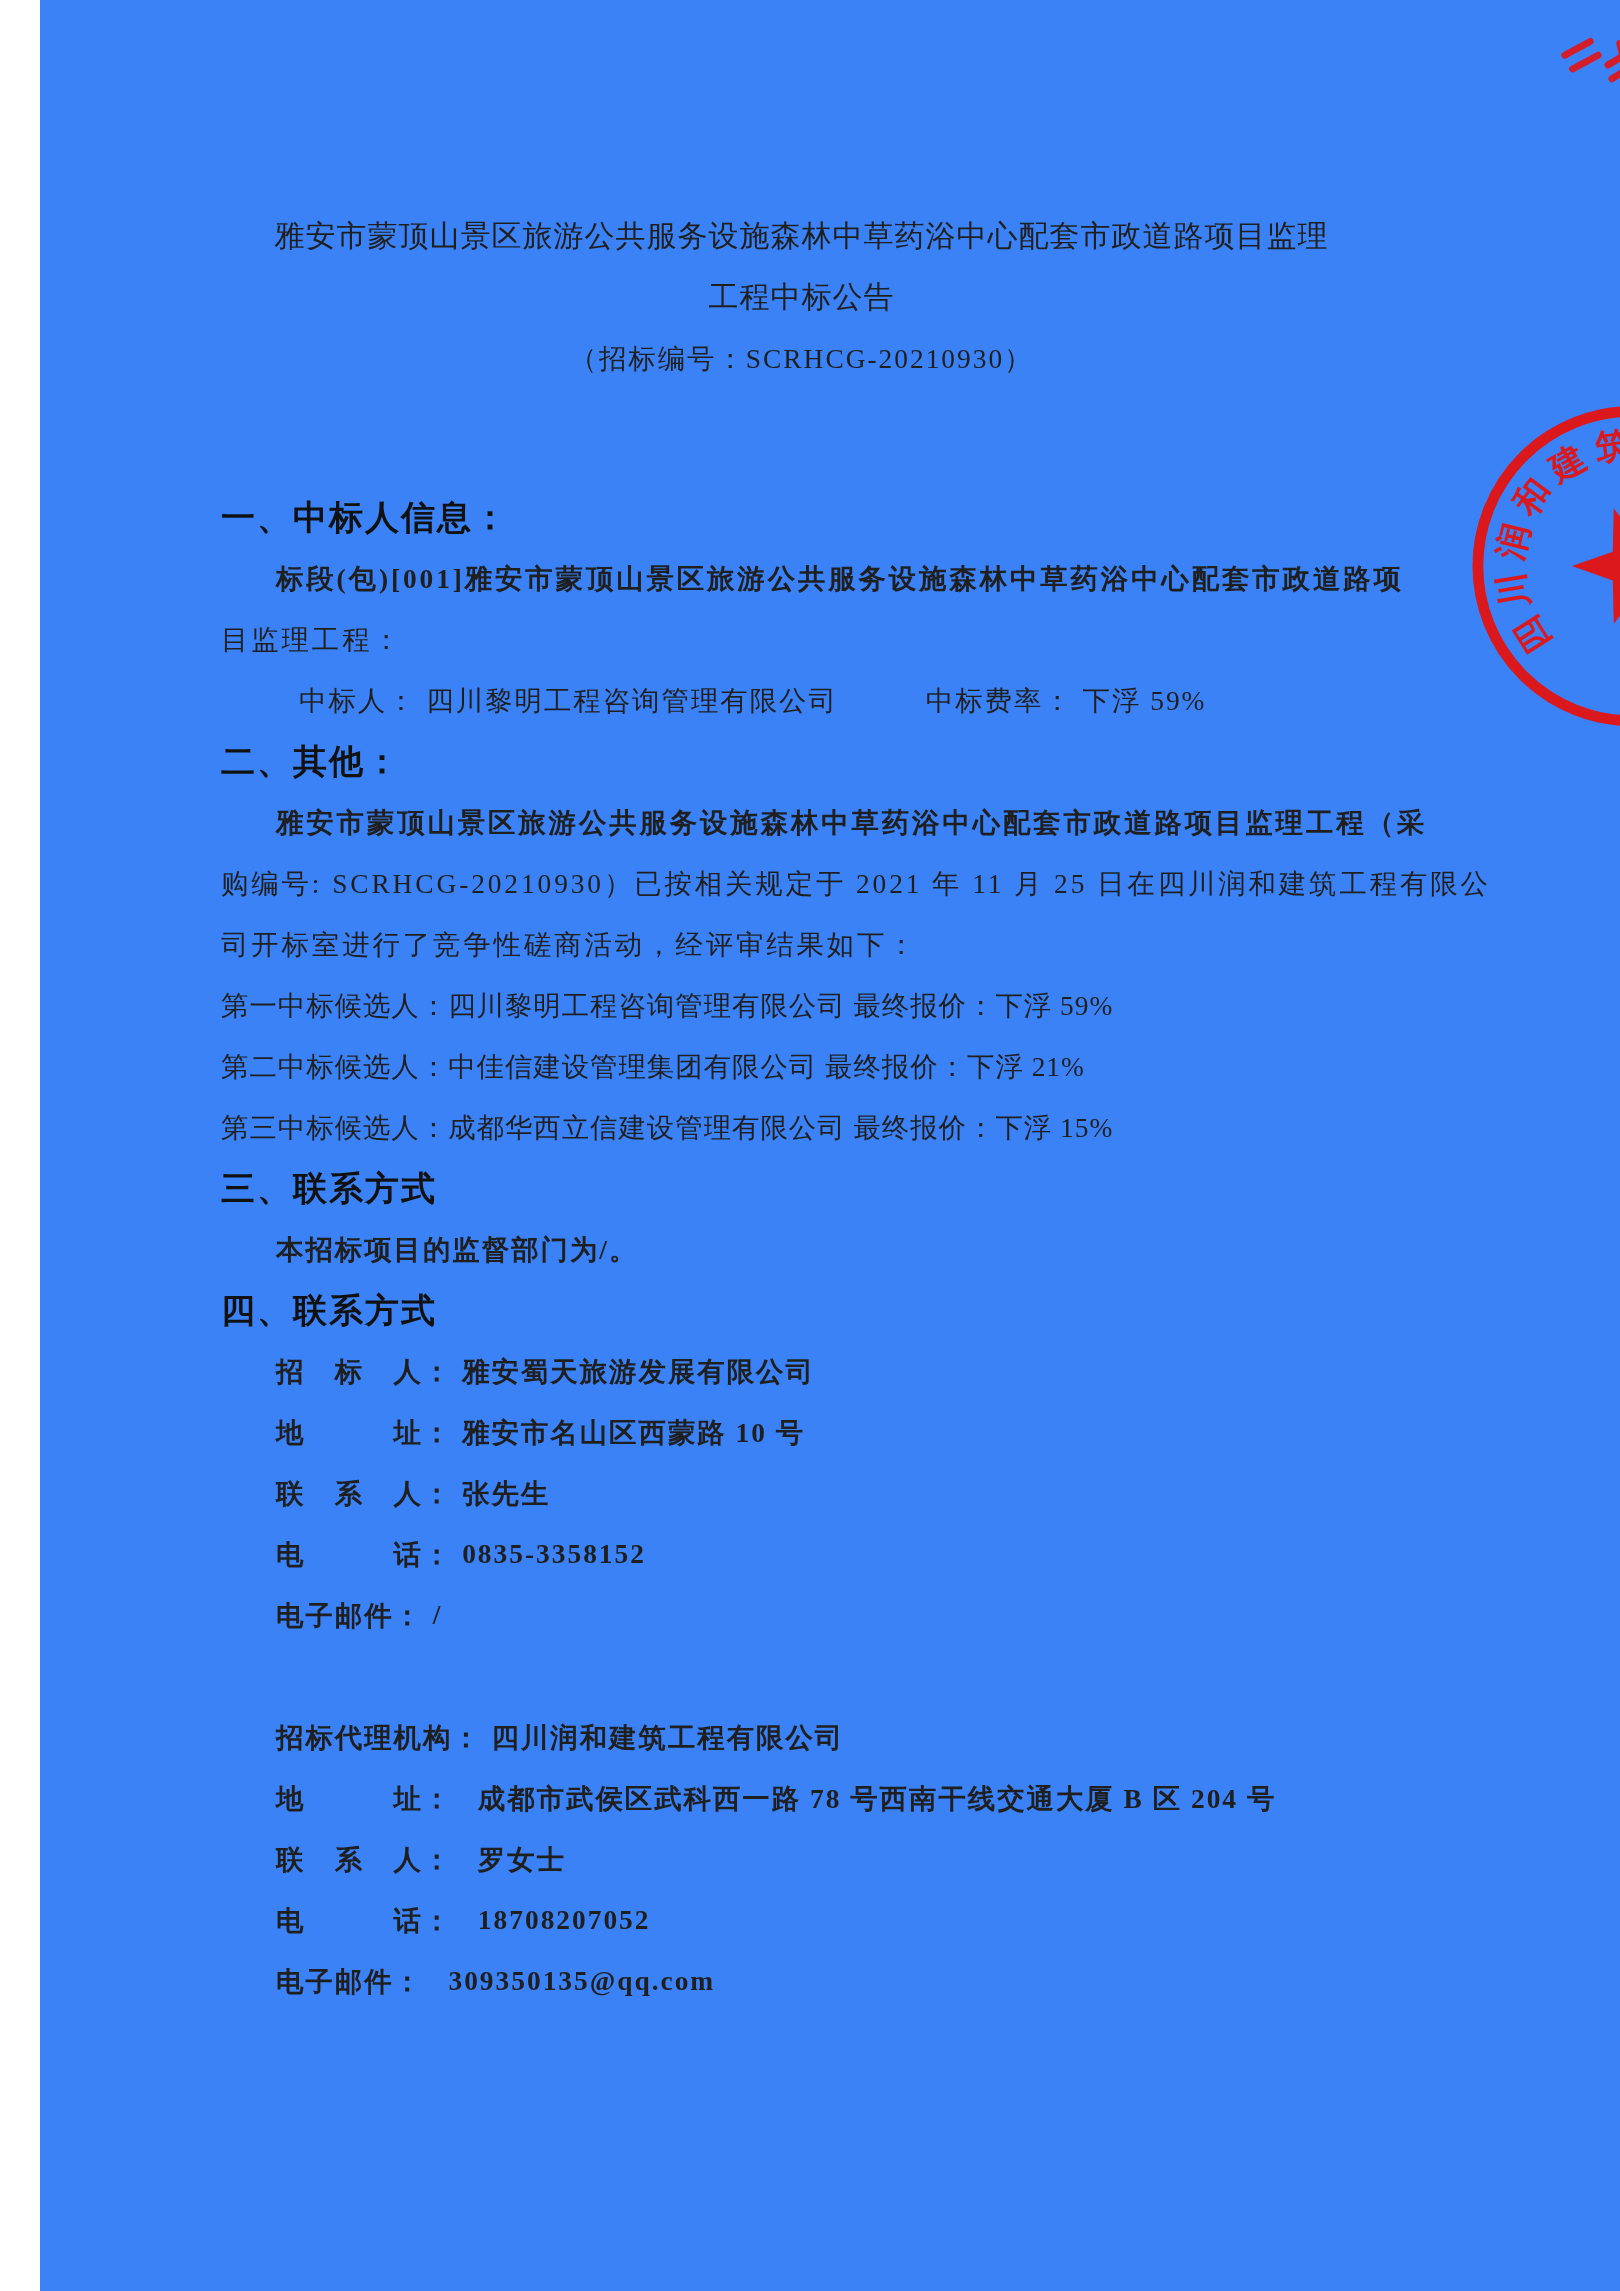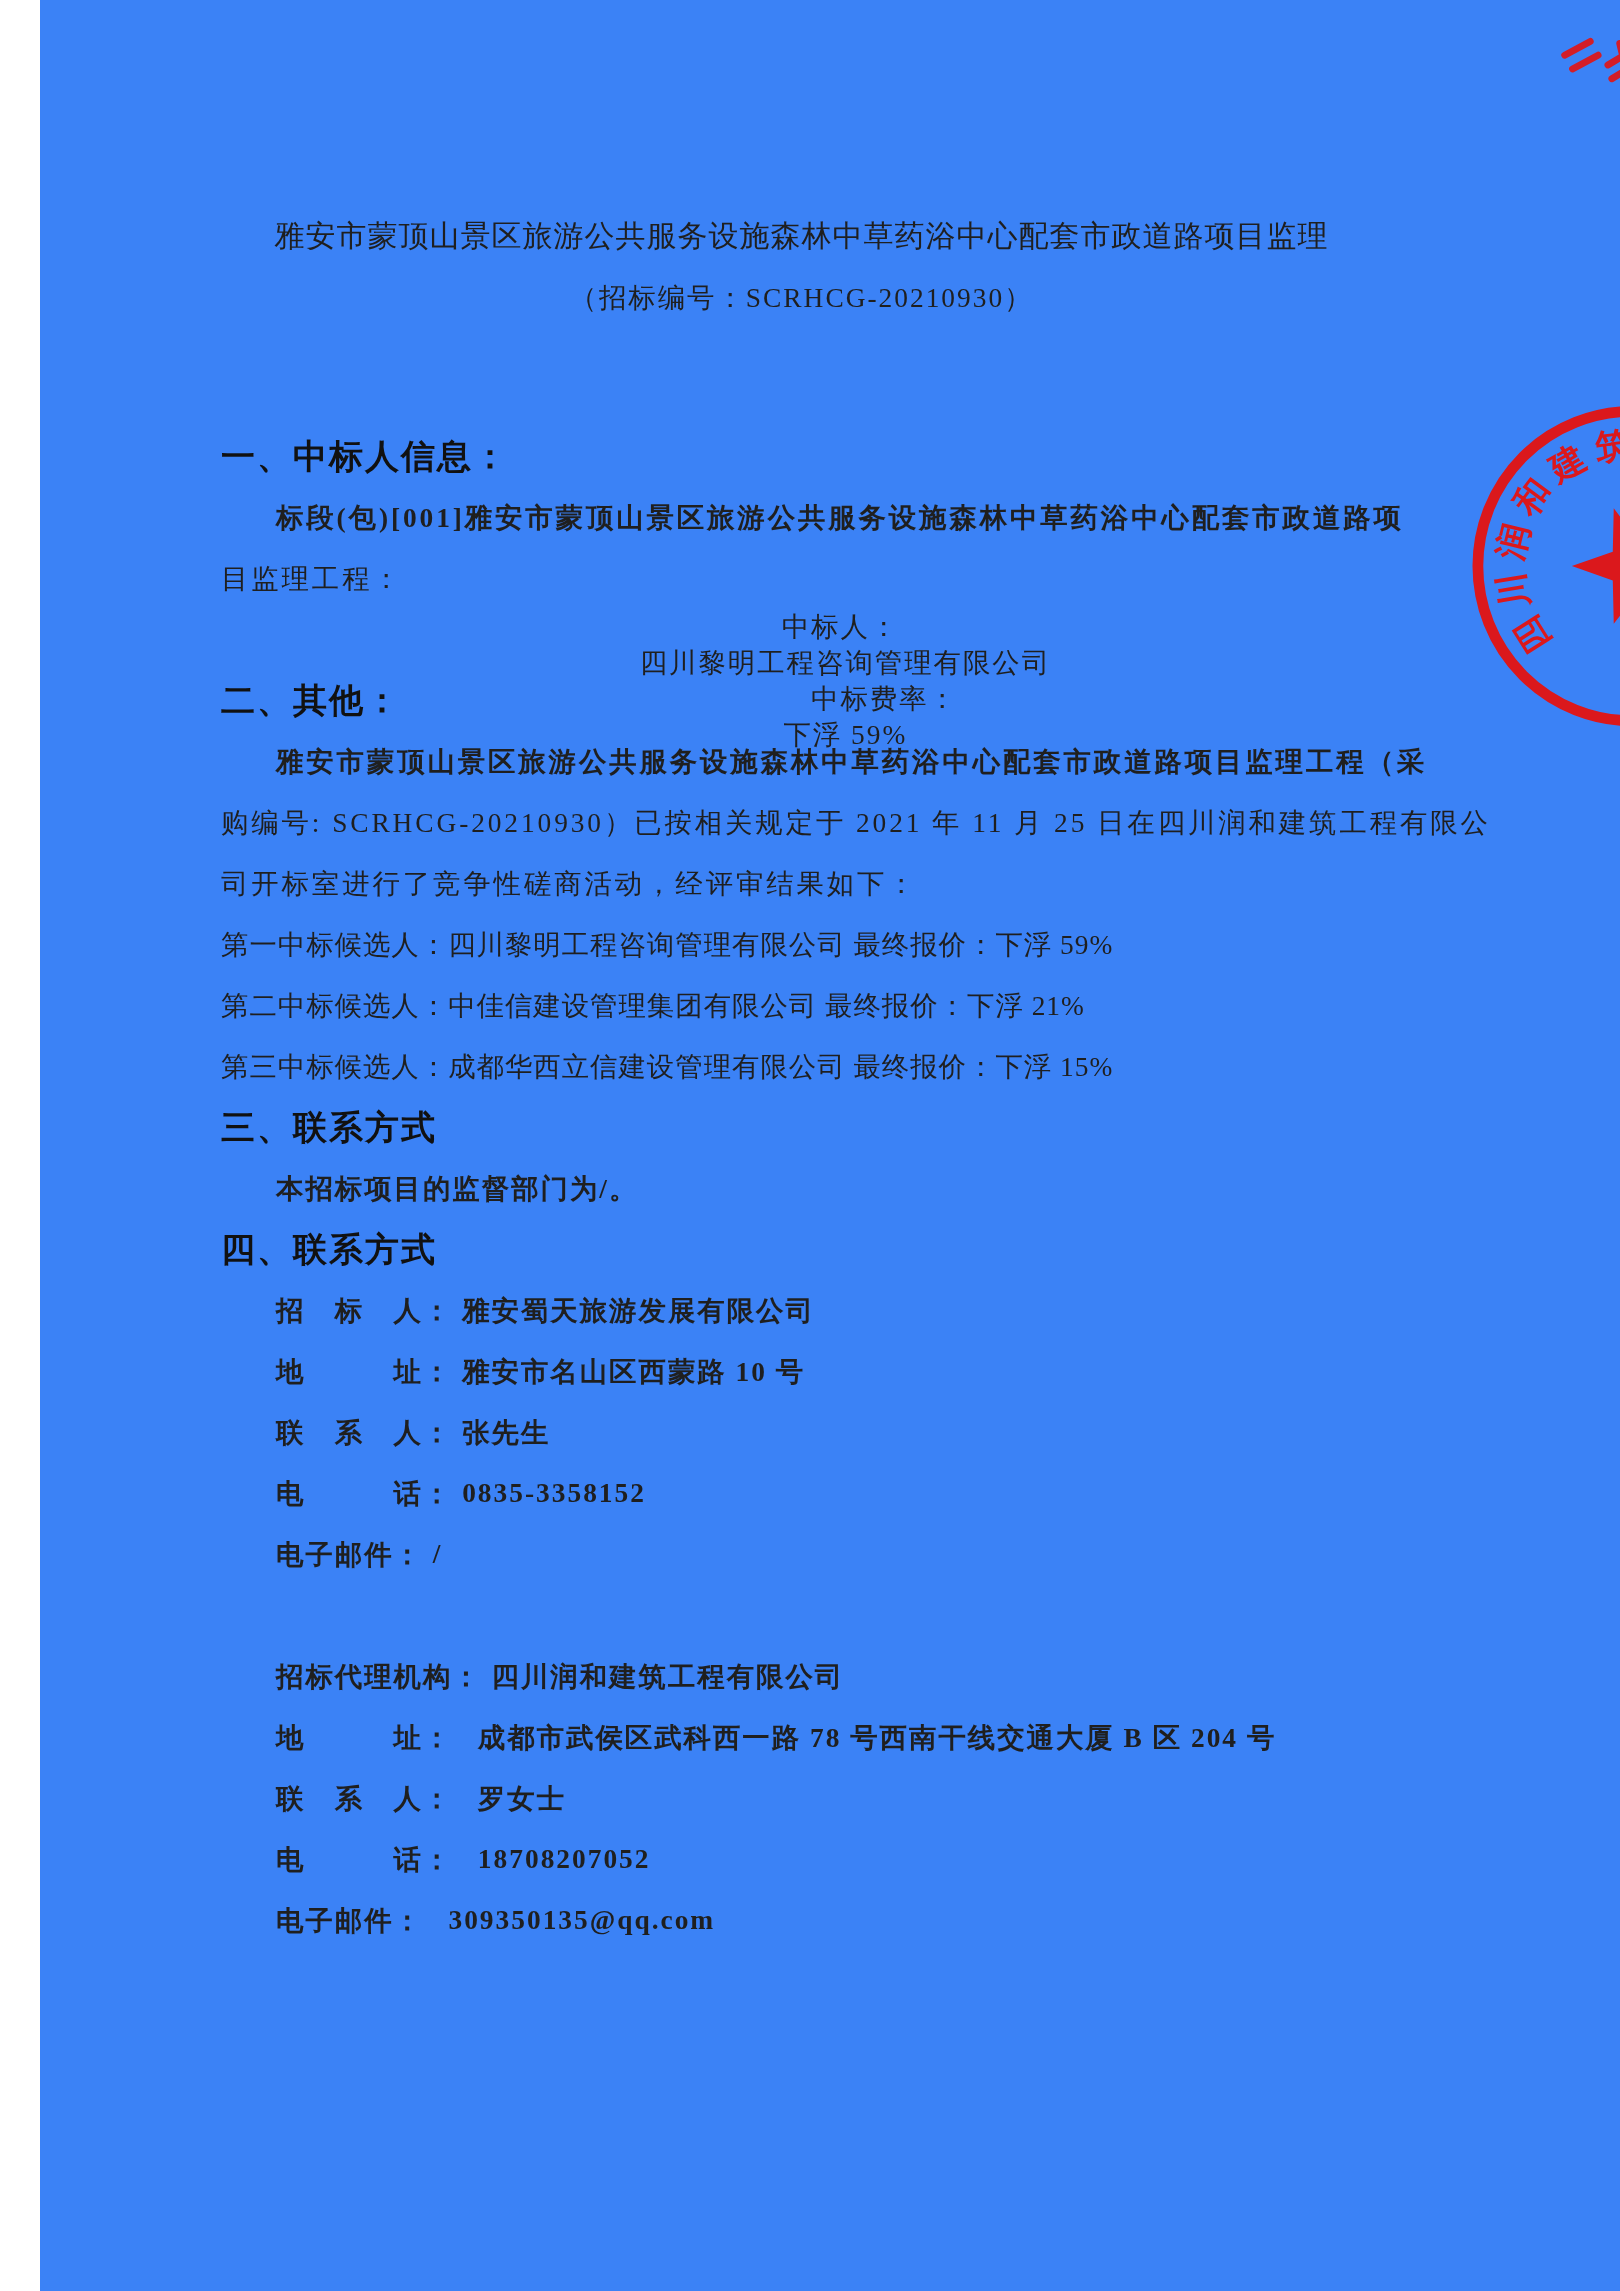--- a/index.html
+++ b/index.html
@@ -28,21 +28,21 @@
   .center { justify-content:center; text-align:center; }
   .title-line { font-size:30px; letter-spacing:1px; }
   .heading {
     font-family:"Liberation Sans","DejaVu Sans",sans-serif;
     font-weight:700;
     font-size:34px;
     letter-spacing:2px;
     color:#111;
   }
   .indent { padding-left:55px;font-weight:bold; }
-  .indent-lg { padding-left:78px;flex-direction:column; }
+  .indent-lg { padding-left:78px; }
   .para { letter-spacing:2.9px; }
   .cand { letter-spacing:1px; }
   .spacer-section { height:98px; }
   .spacer-block { height:61px; }
   .pair-gap { margin-left:88px; }
   .row-label { white-space:pre; }
   .row-value { margin-left:9.8px; white-space:pre; }
   .row-value-wide { margin-left:25.5px; white-space:pre; }
   .stamp-svg {
     position:absolute;
@@ -57,20 +57,21 @@
     opacity:0.88;
   }
 </style>
 </head>
 <body>
 
 <div class="page">
   <div class="content">
 
     <div class="line center title-line">雅安市蒙顶山景区旅游公共服务设施森林中草药浴中心配套市政道路项目监理</div>
+    <div class="line center title-line">工程中标公告</div>
     <div class="line center">（招标编号：SCRHCG-20210930）</div>
 
     <div class="spacer-section"></div>
 
     <div class="line heading">一、中标人信息：</div>
     <div class="line para indent">标段(包)[001]雅安市蒙顶山景区旅游公共服务设施森林中草药浴中心配套市政道路项</div>
     <div class="line para">目监理工程：</div>
     <div class="line indent-lg">
       <span class="row-label">中标人：</span>
       <span class="row-value">四川黎明工程咨询管理有限公司</span>

